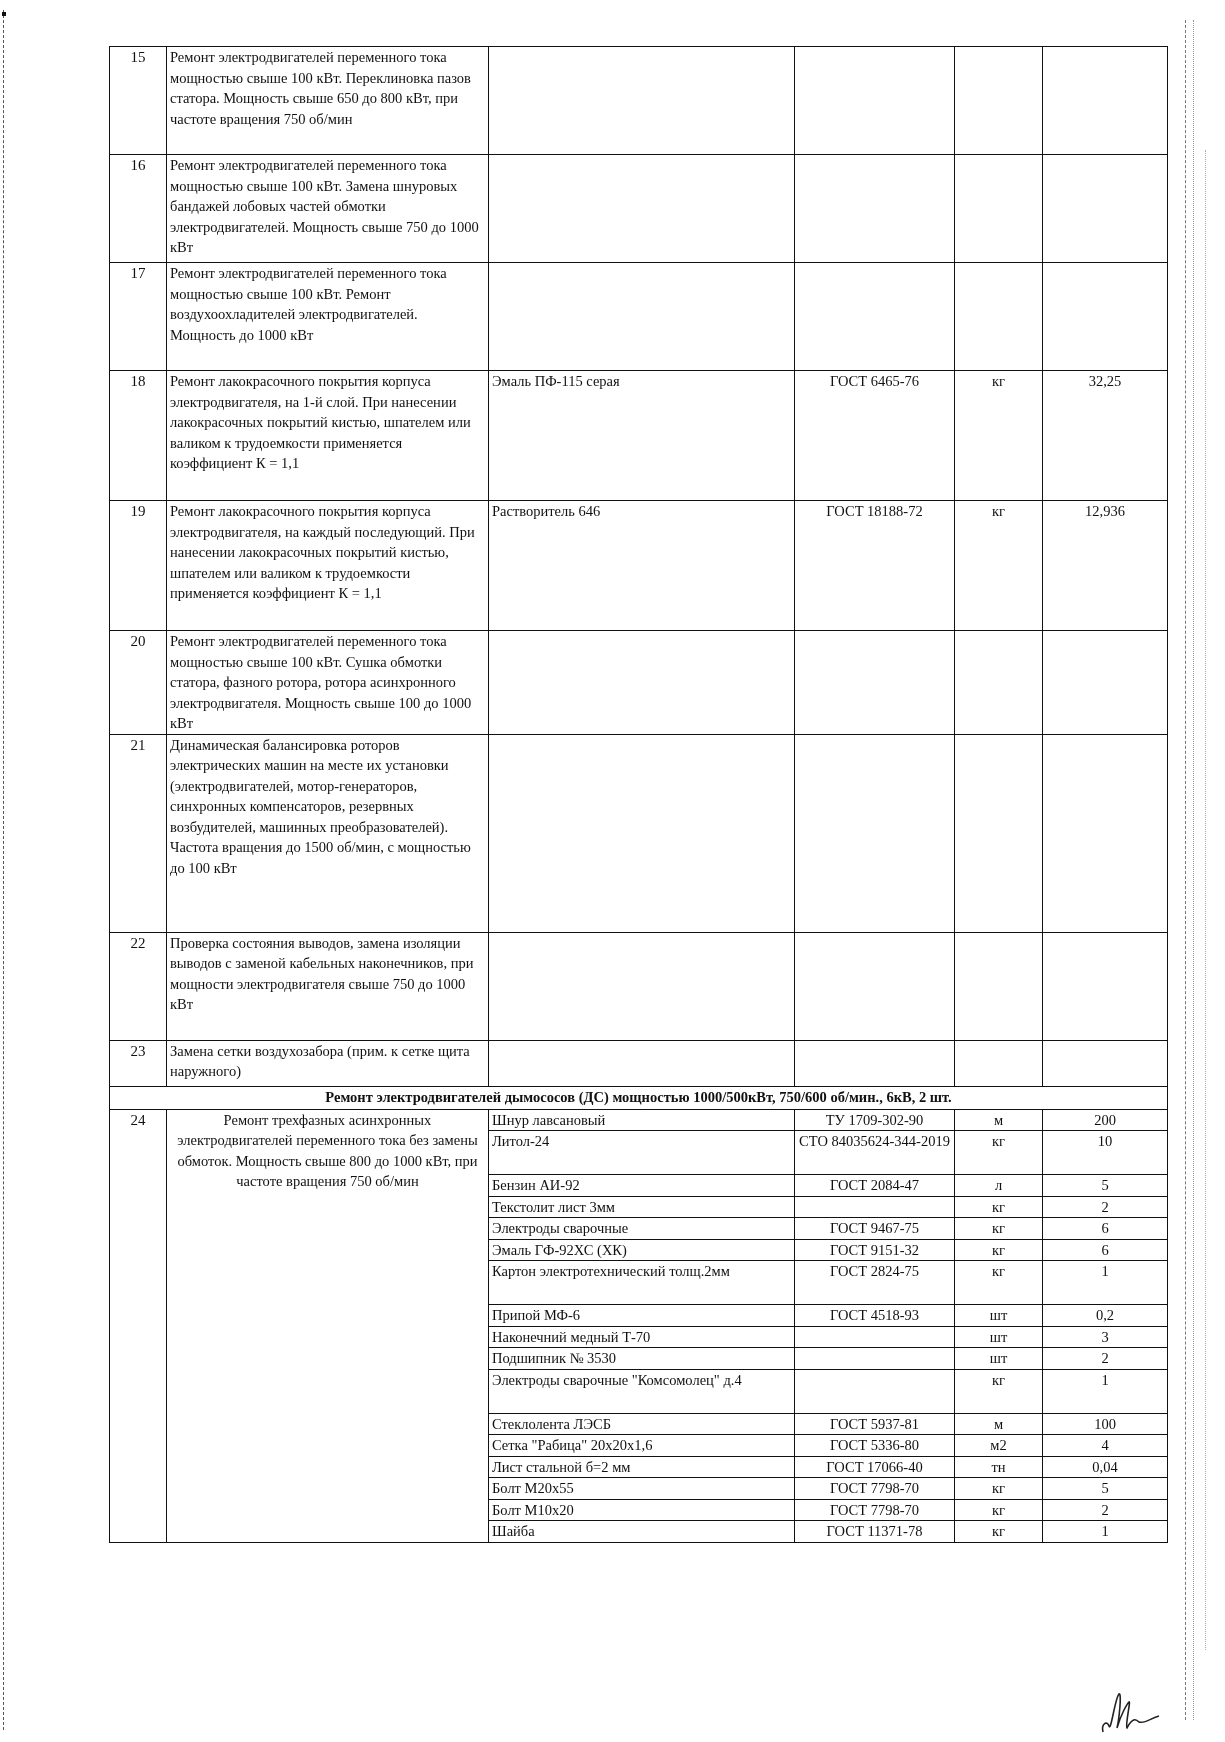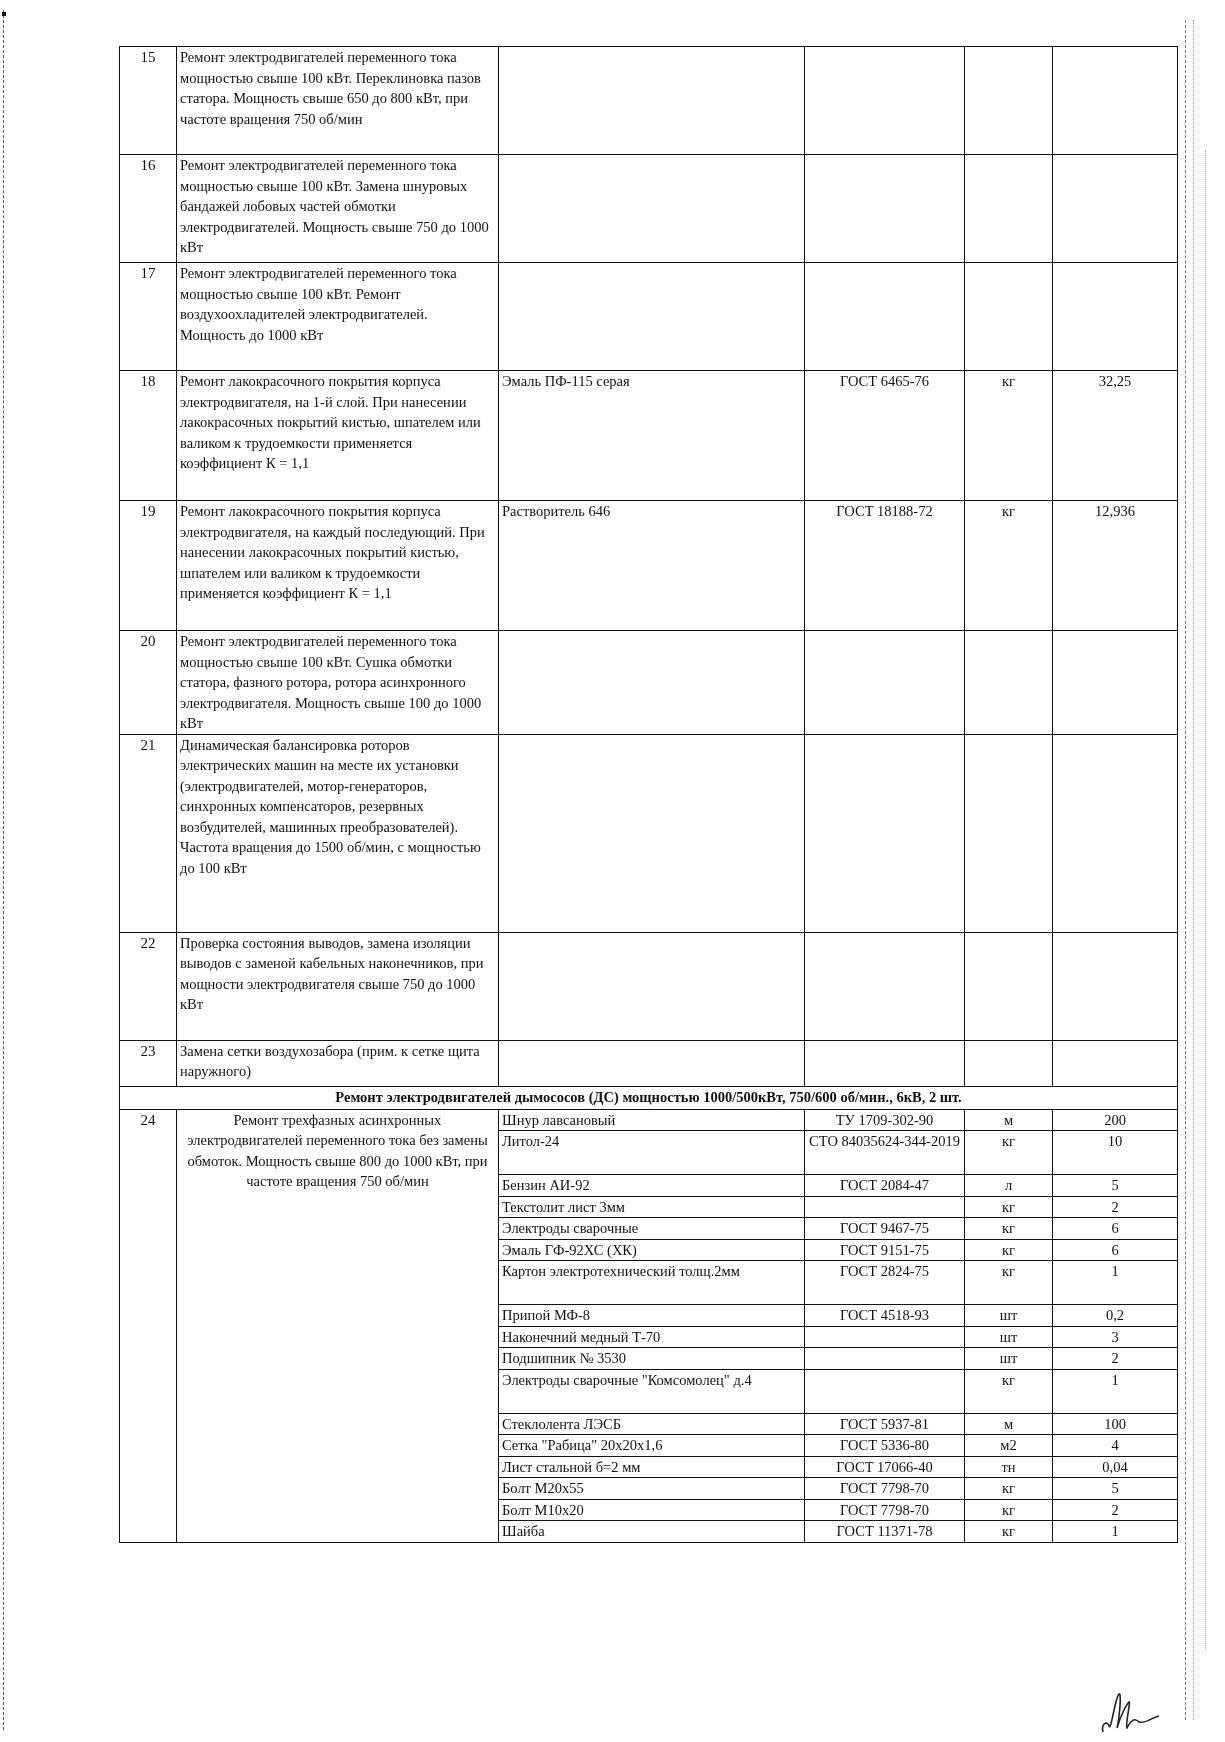--- a/index.html
+++ b/index.html
@@ -2,21 +2,21 @@
 <html><head>
 <meta charset="utf-8">
 <style>
   html,body{margin:0;padding:0;background:#fff;}
   body{width:1225px;height:1742px;position:relative;overflow:hidden;font-family:"Liberation Serif","DejaVu Serif",serif;color:#111;}
   .page-edge{position:absolute;left:3px;top:10px;width:0;height:1720px;border-left:1px dashed #555;}
   .page-mark{position:absolute;left:2px;top:12px;width:4px;height:4px;background:#111;}
   .scan-r1{position:absolute;left:1185px;top:20px;height:1700px;border-left:1px dashed #777;}
   .scan-r2{position:absolute;left:1193px;top:20px;height:1700px;border-left:1px dotted #999;}
   .scan-r3{position:absolute;left:1205px;top:150px;height:1500px;border-left:1px dotted #aaa;}
-  table.doc{position:absolute;left:119px;top:46px;width:1058px;border-collapse:collapse;table-layout:fixed;font-size:14.5px;line-height:20.5px;}
+  table.doc{position:absolute;left:109px;top:46px;width:1058px;border-collapse:collapse;table-layout:fixed;font-size:14.5px;line-height:20.5px;}
   table.doc td{border:1.5px solid #111;vertical-align:top;padding:0 3px;}
   table.doc td.num{text-align:center;font-size:15px;}
   table.doc td.c{text-align:center;}
   table.doc td.r{text-align:center;}
   table.doc tr.sec td{font-weight:bold;text-align:center;height:22px;border-left:1.5px solid #111;border-right:1.5px solid #111;}
   .signature{position:absolute;left:1095px;top:1690px;}
 </style>
 </head>
 <body>
 
@@ -140,32 +140,32 @@
         <td class="r">2</td>
       </tr>
       <tr style="height: 21px;">
         <td>Электроды сварочные</td>
         <td class="c">ГОСТ 9467-75</td>
         <td class="c">кг</td>
         <td class="r">6</td>
       </tr>
       <tr style="height: 21px;">
         <td>Эмаль ГФ-92ХС (ХК)</td>
-        <td class="c">ГОСТ 9151-75</td>
+        <td class="c">ГОСТ 9151-32</td>
         <td class="c">кг</td>
         <td class="r">6</td>
       </tr>
       <tr style="height: 44px;">
         <td>Картон электротехнический толщ.2мм</td>
         <td class="c">ГОСТ 2824-75</td>
         <td class="c">кг</td>
         <td class="r">1</td>
       </tr>
       <tr style="height: 21px;">
-        <td>Припой МФ-8</td>
+        <td>Припой МФ-6</td>
         <td class="c">ГОСТ 4518-93</td>
         <td class="c">шт</td>
         <td class="r">0,2</td>
       </tr>
       <tr style="height: 21px; font-family: Liberation Serif, serif;">
         <td>Наконечний медный Т-70</td>
         <td class="c"></td>
         <td class="c">шт</td>
         <td class="r">3</td>
       </tr>

